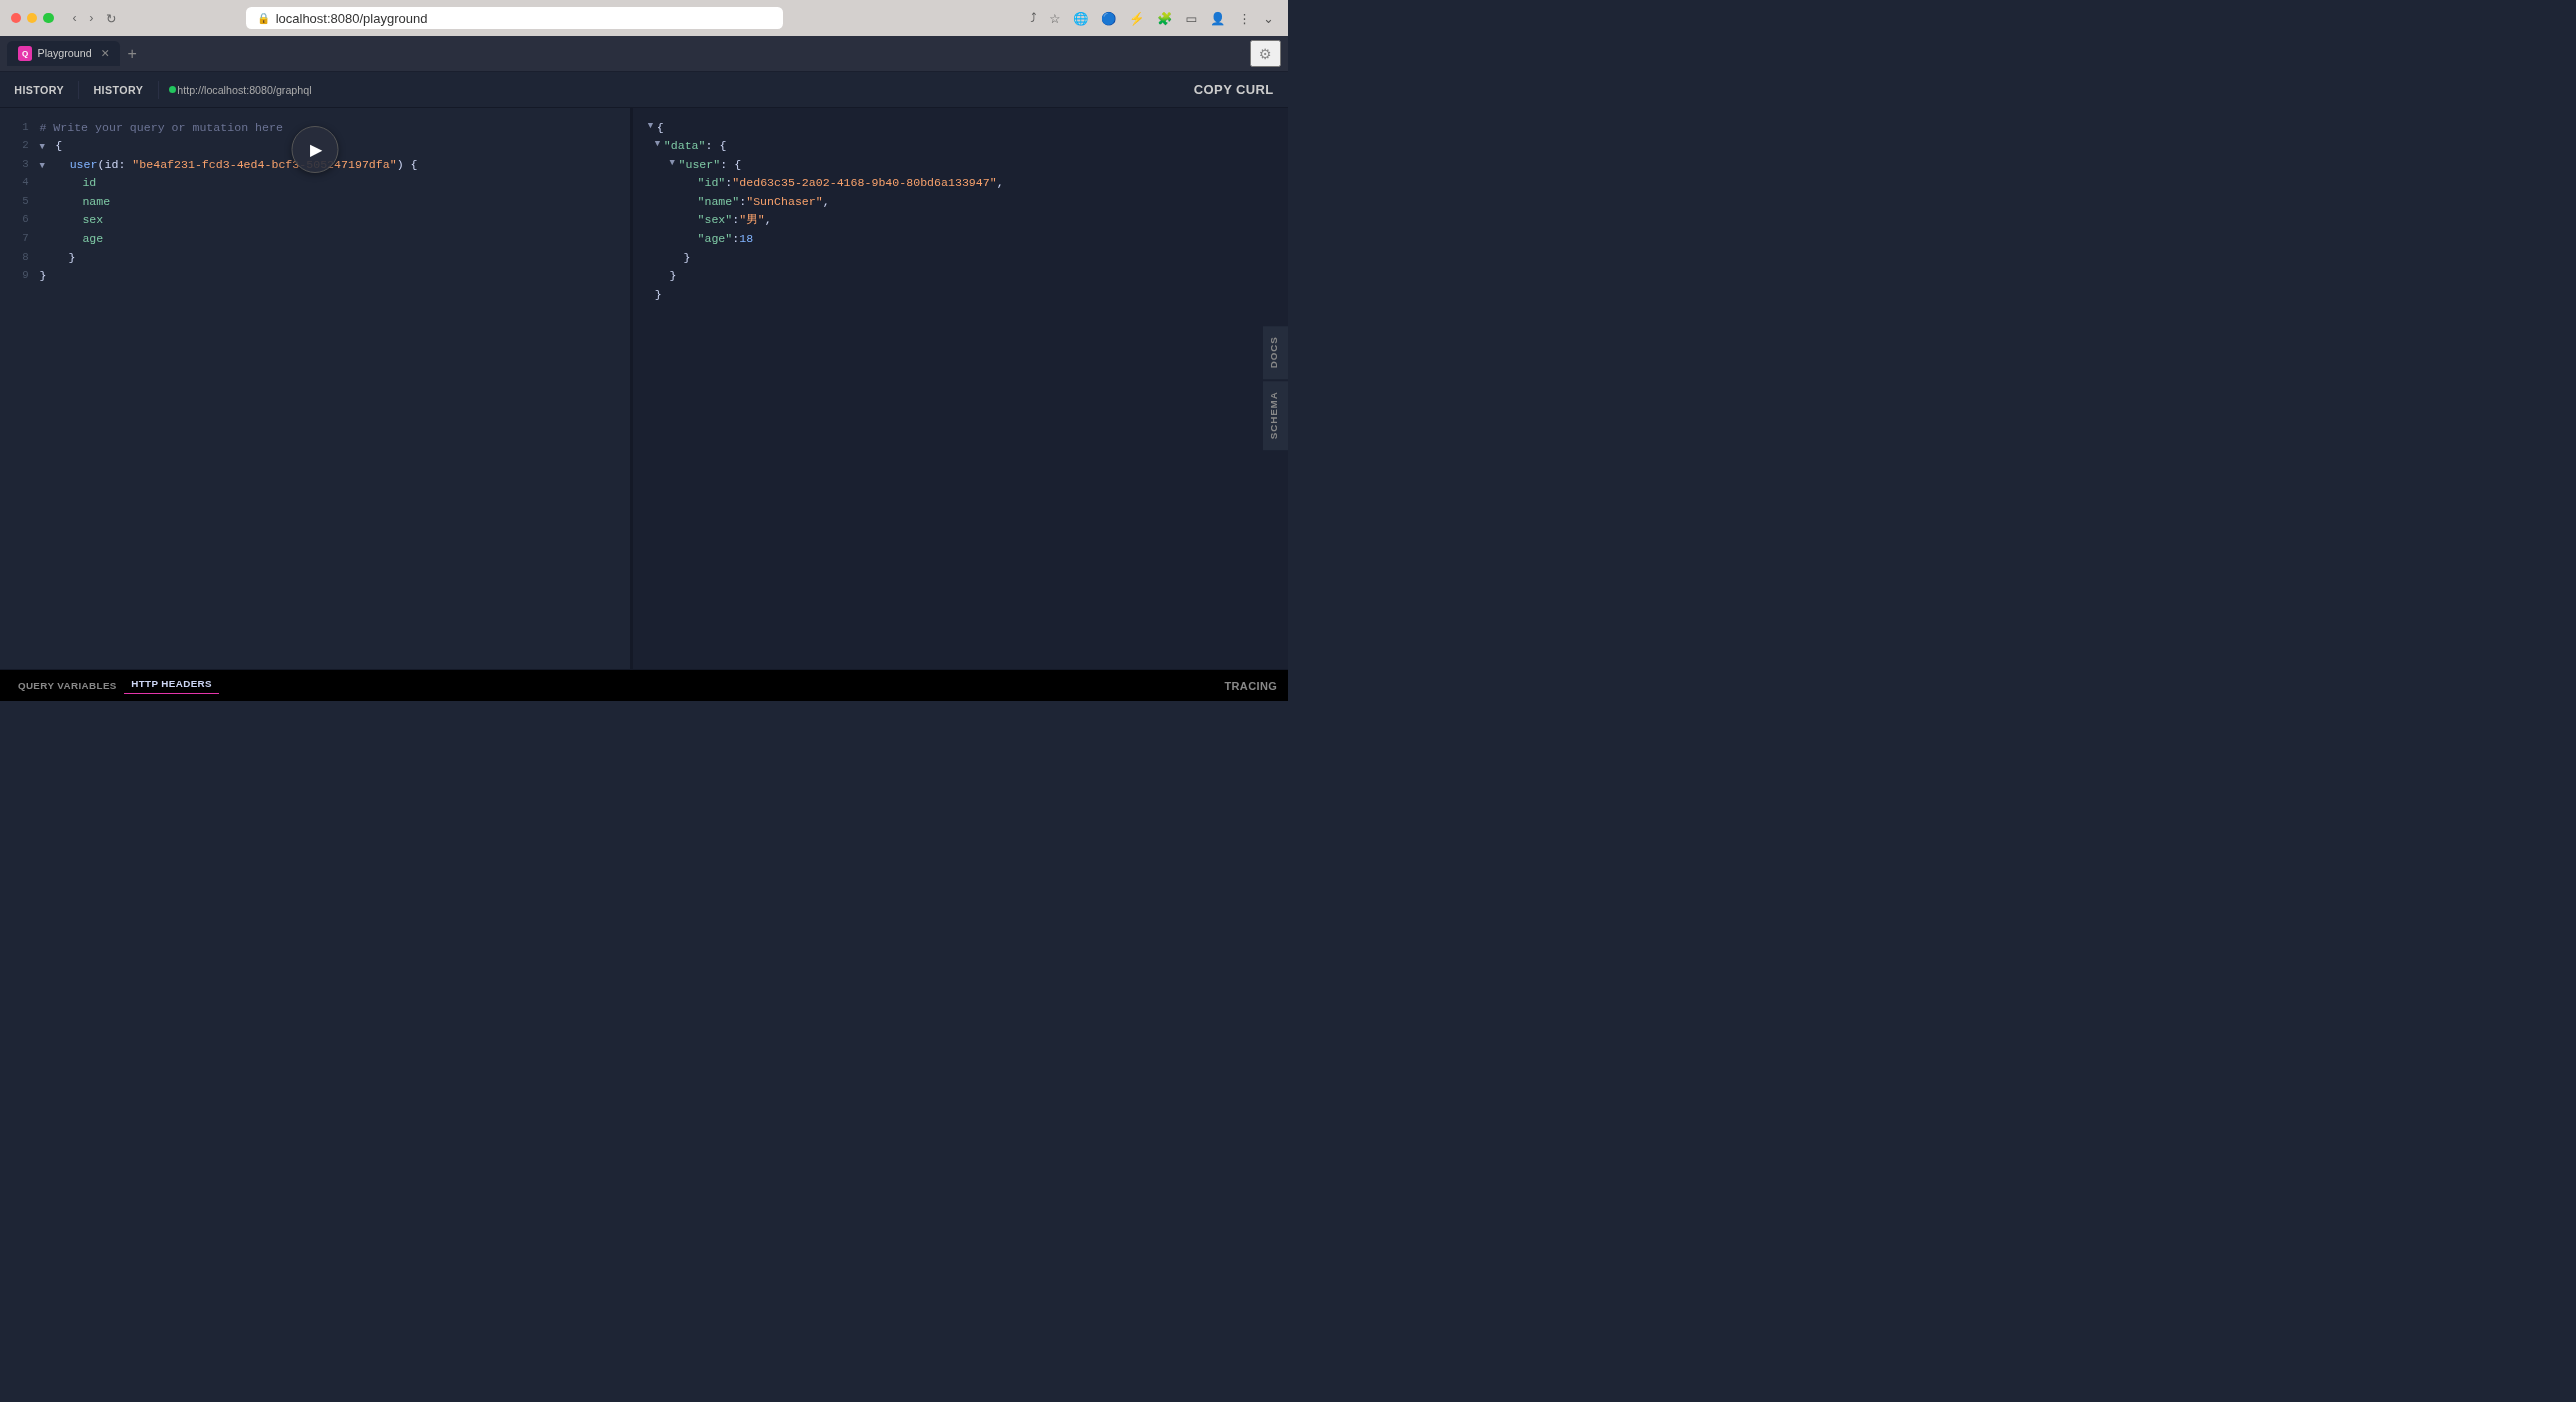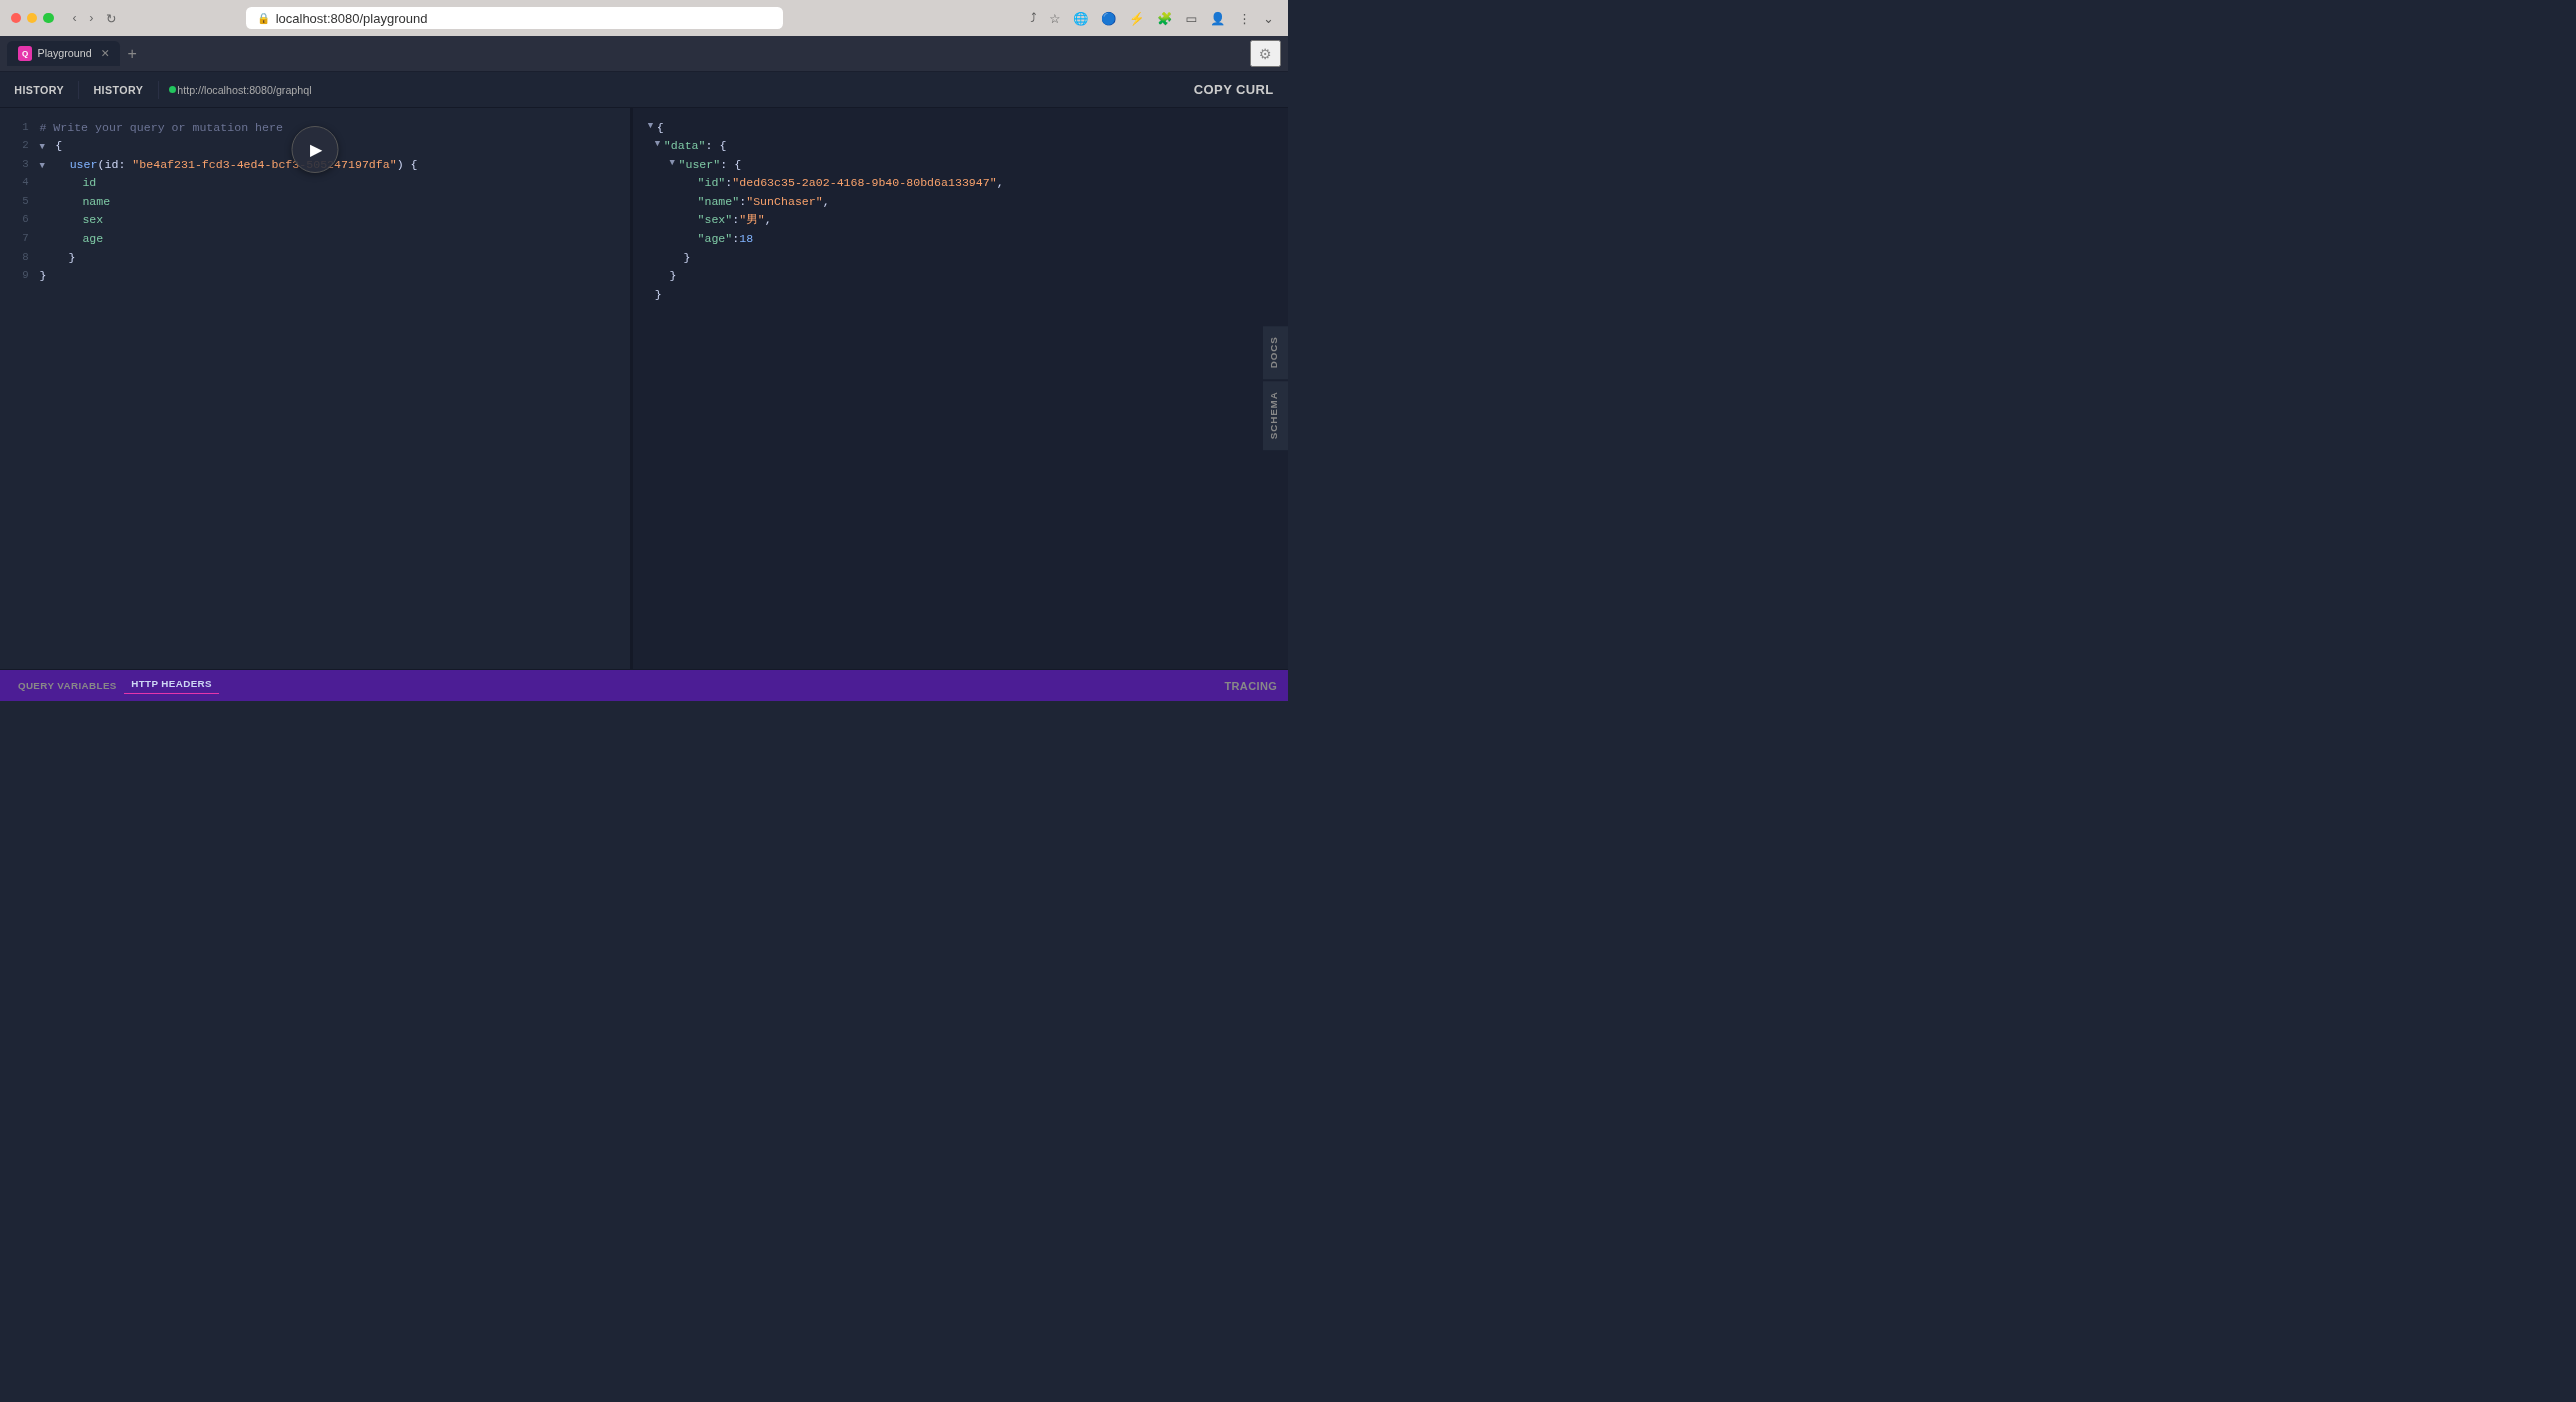--- a/index.html
+++ b/index.html
@@ -71,21 +71,21 @@
     .indent-2 { padding-left: 29px; }
     .indent-3 { padding-left: 43px; }
     .indent-4 { padding-left: 57px; }
 
     
     .side-tabs { width: 25px; background: #1a2030; display: flex; flex-direction: column; align-items: center; justify-content: center; gap: 0; }
     .side-tab { writing-mode: vertical-rl; text-orientation: mixed; transform: rotate(180deg); padding: 10.7px 5.4px; font-size: 9.8px; font-weight: 600; letter-spacing: 0.9px; cursor: pointer; color: #888; background: #252d3d; width: 100%; text-align: center; border-left: 1.8px solid transparent; }
     .side-tab:first-child { margin-bottom: 1.8px; }
 
     
-    .bottom-bar { background: #4c1d95; height: 32px; display: flex; align-items: center; padding: 0 10.7px; border-top: 0.9px solid #141927; }
+    .bottom-bar { background: #000000; height: 32px; display: flex; align-items: center; padding: 0 10.7px; border-top: 0.9px solid #141927; }
     .bottom-tab { font-size: 9.8px; font-weight: 600; color: #888; cursor: pointer; padding: 0 7.2px; letter-spacing: 0.4px; text-transform: uppercase; }
     .bottom-tab.active { color: #cdd6f4; border-bottom: 1.8px solid #e535ab; padding-bottom: 4px; }
     .bottom-tracing { margin-left: auto; font-size: 11px; font-weight: 600; color: #888; cursor: pointer; letter-spacing: 0.4px; text-transform: uppercase; }
   </style>
 </head>
 <body>
 
 <div class="browser-chrome">
   <div class="traffic-lights">
     <div class="traffic-light tl-red"></div>

